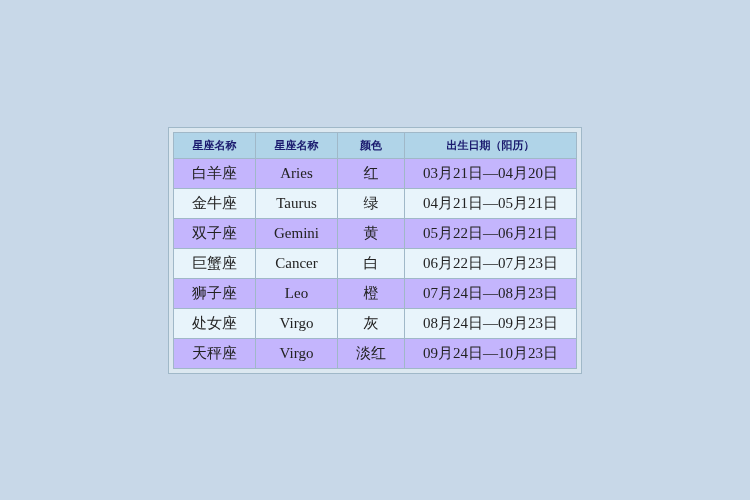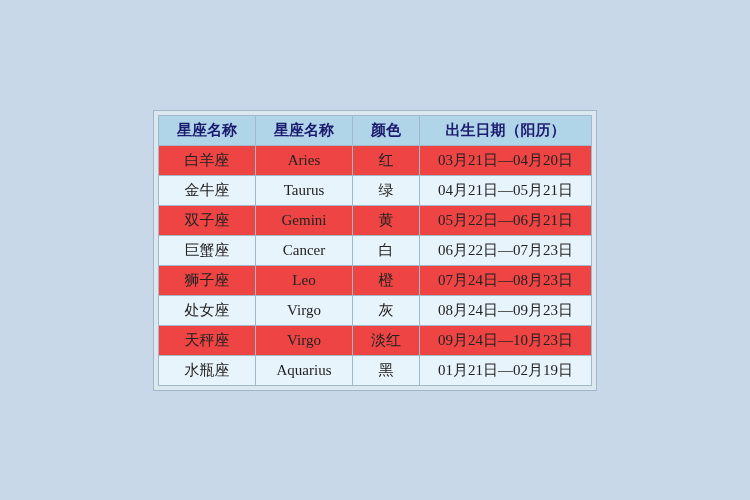--- a/index.html
+++ b/index.html
@@ -24,25 +24,25 @@
     }
     th, td {
       border: 1px solid #a0b8c8;
       padding: 5px 18px;
       text-align: center;
       white-space: nowrap;
     }
     thead th {
       background-color: #b0d4e8;
       font-weight: bold;
-      font-size: 15px;
+      font-size: 11px;
       color: #1a1a6e;
     }
     tbody tr {
-      background-color: #ef4444;
+      background-color: #c4b5fd;
     }
     tbody tr:nth-child(even) {
       background-color: #e8f4fb;
     }
   </style>
 </head>
 <body>
 
 <div class="table-container">
   <table>
@@ -90,21 +90,15 @@
           <td>Virgo</td>
           <td>灰</td>
           <td>08月24日—09月23日</td>
         </tr>
         <tr>
           <td>天秤座</td>
           <td>Virgo</td>
           <td>淡红</td>
           <td>09月24日—10月23日</td>
         </tr>
-        <tr>
-          <td>水瓶座</td>
-          <td>Aquarius</td>
-          <td>黑</td>
-          <td>01月21日—02月19日</td>
-        </tr>
       </tbody>
   </table>
 </div>
 
 </body></html>

